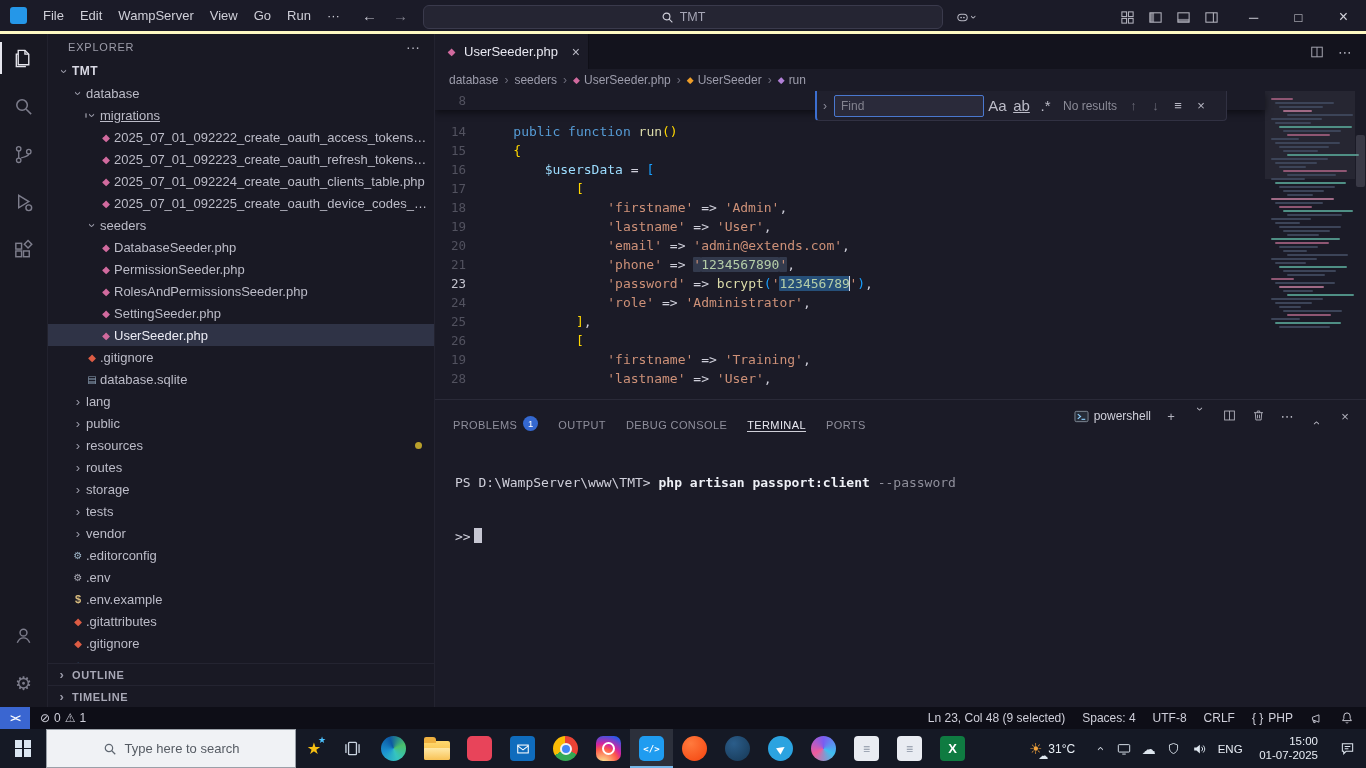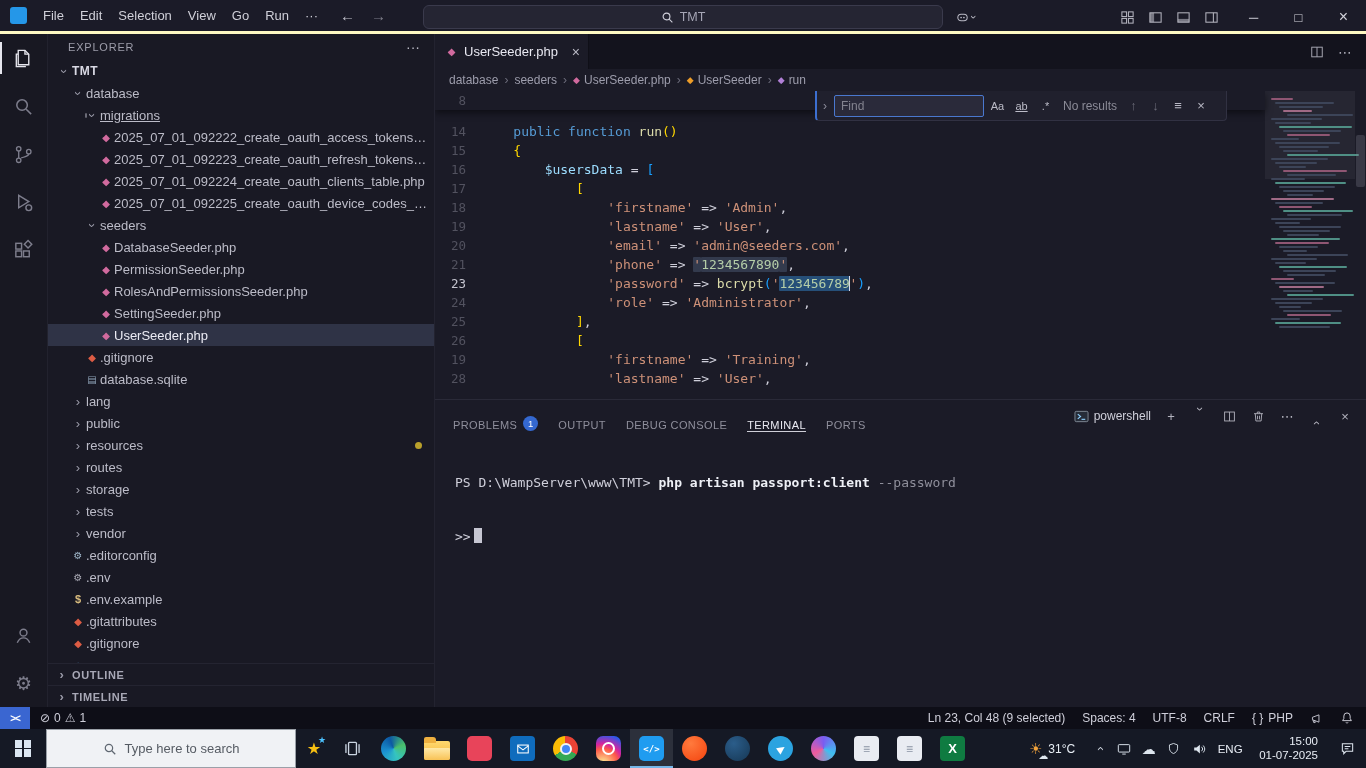--- a/index.html
+++ b/index.html
@@ -67,37 +67,37 @@
 .tk.kw{color:#569cd6}.tk.cl{color:#4ec9b0}.tk.fn{color:#dcdcaa}.tk.va{color:#9cdcfe}
 .tk.st{color:#ce9178}.tk.nu{color:#b5cea8}.tk.op,.tk.pl{color:#cfcfda}
 .tk.b1{color:#ffd700}.tk.b3{color:#179fff}
 .tk.sel{background:#264f78;border-radius:1px}
 .tk.match{background:rgba(92,110,140,.38);border-radius:1px}
 .tk.caret{display:inline-block;width:1.5px;height:15px;margin:0 -1px;background:#dadae6;vertical-align:-3px}
 #find{position:absolute;top:0;right:139px;width:412px;height:30px;z-index:5;background:#20202d;border:1px solid #313142;border-top:none;border-left:2px solid #3c6fd1;border-radius:0 0 4px 4px;display:flex;align-items:center;gap:3px;padding:0 6px 0 2px}
 #find .grip{width:12px;color:#8b8b99;font-size:12px;text-align:center}
 #find input{width:150px;height:22px;background:#2a2a3a;border:1px solid #4a78cf;border-radius:2px;color:#dcdce6;font-size:12px;padding:0 6px;outline:none;font-family:inherit}
 #find input::placeholder{color:#83838f}
-.fbtn{width:21px;height:21px;display:flex;align-items:center;justify-content:center;font-size:11px;color:#bcbcc8;border-radius:3px}
+.fbtn{width:21px;height:21px;display:flex;align-items:center;justify-content:center;font-size:15px;color:#bcbcc8;border-radius:3px}
 .fbtn.u{text-decoration:underline}
 .fresults{font-size:12px;color:#8b8b97;margin:0 4px;white-space:nowrap}
 .fnav{width:19px;text-align:center;color:#6d6d7a;font-size:13px}
 .ffilter,.fclose{width:20px;text-align:center;color:#b9b9c5;font-size:13px}
 #minimap{position:absolute;top:0;right:11px;width:90px;bottom:0;padding-top:5px}
 .mbar{height:2px;margin:2px 0 0 6px;border-radius:1px}
 #mm-viewport{position:absolute;top:0;right:11px;width:90px;height:88px;background:rgba(255,255,255,.05)}
 #vscroll{position:absolute;top:44px;right:1px;width:9px;height:52px;background:rgba(135,135,150,.28);border-radius:2px}
 
 
 #panel{height:308px;flex:none;border-top:1px solid #2a2a38;background:#1b1b27;display:flex;flex-direction:column}
 #panel-head{height:32px;flex:none;display:flex;align-items:center;padding:0 12px 0 18px;font-size:11px}
 .ptab{margin-right:20px;height:32px;display:flex;align-items:flex-end;gap:6px;letter-spacing:.4px;color:#8f8f9c;border-bottom:1px solid transparent}
 .ptab.active{color:#eaeaf2;border-bottom-color:#cfcfd8}
 .pbadge{background:#3468d0;color:#fff;font-size:9.5px;min-width:15px;height:15px;border-radius:8px;display:flex;align-items:center;justify-content:center;padding:0 4px}
-#panel-actions{margin-left:auto;display:flex;align-items:center;gap:11px;color:#b4b4bf}
+#panel-actions{margin-left:auto;display:flex;align-items:flex-start;gap:11px;color:#b4b4bf}
 .shell-chip{display:flex;align-items:center;gap:5px;font-size:12px;color:#cfcfda}
 .pa-ico{width:18px;display:flex;align-items:center;justify-content:center;font-size:13px}
 .rot90{transform:rotate(90deg);display:inline-block}
 .rotm90{transform:rotate(-90deg);display:inline-block}
 #terminal{flex:1;padding:6px 0 0 20px;font:13px/18px "DejaVu Sans Mono",monospace;color:#cfcfda;white-space:pre}
 .t-cmd{color:#eef0f6;font-weight:700}
 .t-flag{color:#8f8f9b}
 .t-cursor{display:inline-block;width:8px;height:15px;background:#c6c6d2;vertical-align:-2px;margin-left:3px}
 
 
@@ -154,21 +154,21 @@
 </head>
 <body>
 
 <div id="root">
 
   <header id="titlebar">
     <span id="vscode-logo"></span>
     <nav id="menus">
         <span class="menu-item">File</span>
         <span class="menu-item">Edit</span>
-        <span class="menu-item">Selection</span>
+        <span class="menu-item">WampServer</span>
         <span class="menu-item">View</span>
         <span class="menu-item">Go</span>
         <span class="menu-item">Run</span>
         <span class="menu-item">···</span>
       </nav>
     <div id="nav-arrows">
       <span>←</span>
       <span class="dim">→</span>
     </div>
     <div id="cmd-center">
@@ -469,21 +469,21 @@
         <div id="sticky">
           <span class="ln">8</span>
         </div>
         <div id="code">
             <div class="cline"><span class="ln">14</span><span class="ltext"><span class="tk pl">    </span><span class="tk kw">public</span><span class="tk pl"> </span><span class="tk kw">function</span><span class="tk pl"> </span><span class="tk fn">run</span><span class="tk b1">()</span></span></div>
             <div class="cline"><span class="ln">15</span><span class="ltext"><span class="tk pl">    </span><span class="tk b1">{</span></span></div>
             <div class="cline"><span class="ln">16</span><span class="ltext"><span class="tk pl">        </span><span class="tk va">$usersData</span><span class="tk pl"> </span><span class="tk op">=</span><span class="tk pl"> </span><span class="tk b3">[</span></span></div>
             <div class="cline"><span class="ln">17</span><span class="ltext"><span class="tk pl">            </span><span class="tk b1">[</span></span></div>
             <div class="cline"><span class="ln">18</span><span class="ltext"><span class="tk pl">                </span><span class="tk st">'firstname'</span><span class="tk pl"> </span><span class="tk op">=&gt;</span><span class="tk pl"> </span><span class="tk st">'Admin'</span><span class="tk pl">,</span></span></div>
             <div class="cline"><span class="ln">19</span><span class="ltext"><span class="tk pl">                </span><span class="tk st">'lastname'</span><span class="tk pl"> </span><span class="tk op">=&gt;</span><span class="tk pl"> </span><span class="tk st">'User'</span><span class="tk pl">,</span></span></div>
-            <div class="cline"><span class="ln">20</span><span class="ltext"><span class="tk pl">                </span><span class="tk st">'email'</span><span class="tk pl"> </span><span class="tk op">=&gt;</span><span class="tk pl"> </span><span class="tk st">'admin@seeders.com'</span><span class="tk pl">,</span></span></div>
+            <div class="cline"><span class="ln">20</span><span class="ltext"><span class="tk pl">                </span><span class="tk st">'email'</span><span class="tk pl"> </span><span class="tk op">=&gt;</span><span class="tk pl"> </span><span class="tk st">'admin@extends.com'</span><span class="tk pl">,</span></span></div>
             <div class="cline"><span class="ln">21</span><span class="ltext"><span class="tk pl">                </span><span class="tk st">'phone'</span><span class="tk pl"> </span><span class="tk op">=&gt;</span><span class="tk pl"> </span><span class="tk st match">'</span><span class="tk nu match">1234567890</span><span class="tk st match">'</span><span class="tk pl">,</span></span></div>
             <div class="cline active"><span class="ln">23</span><span class="ltext"><span class="tk pl">                </span><span class="tk st">'password'</span><span class="tk pl"> </span><span class="tk op">=&gt;</span><span class="tk pl"> </span><span class="tk fn">bcrypt</span><span class="tk b3">(</span><span class="tk st">'</span><span class="tk nu sel">123456789</span><span class="tk caret"></span><span class="tk st">'</span><span class="tk b3">)</span><span class="tk pl">,</span></span></div>
             <div class="cline"><span class="ln">24</span><span class="ltext"><span class="tk pl">                </span><span class="tk st">'role'</span><span class="tk pl"> </span><span class="tk op">=&gt;</span><span class="tk pl"> </span><span class="tk st">'Administrator'</span><span class="tk pl">,</span></span></div>
             <div class="cline"><span class="ln">25</span><span class="ltext"><span class="tk pl">            </span><span class="tk b1">]</span><span class="tk pl">,</span></span></div>
             <div class="cline"><span class="ln">26</span><span class="ltext"><span class="tk pl">            </span><span class="tk b1">[</span></span></div>
             <div class="cline"><span class="ln">19</span><span class="ltext"><span class="tk pl">                </span><span class="tk st">'firstname'</span><span class="tk pl"> </span><span class="tk op">=&gt;</span><span class="tk pl"> </span><span class="tk st">'Training'</span><span class="tk pl">,</span></span></div>
             <div class="cline"><span class="ln">28</span><span class="ltext"><span class="tk pl">                </span><span class="tk st">'lastname'</span><span class="tk pl"> </span><span class="tk op">=&gt;</span><span class="tk pl"> </span><span class="tk st">'User'</span><span class="tk pl">,</span></span></div>
           </div>
         <div id="find">
           <span class="grip">›</span>

